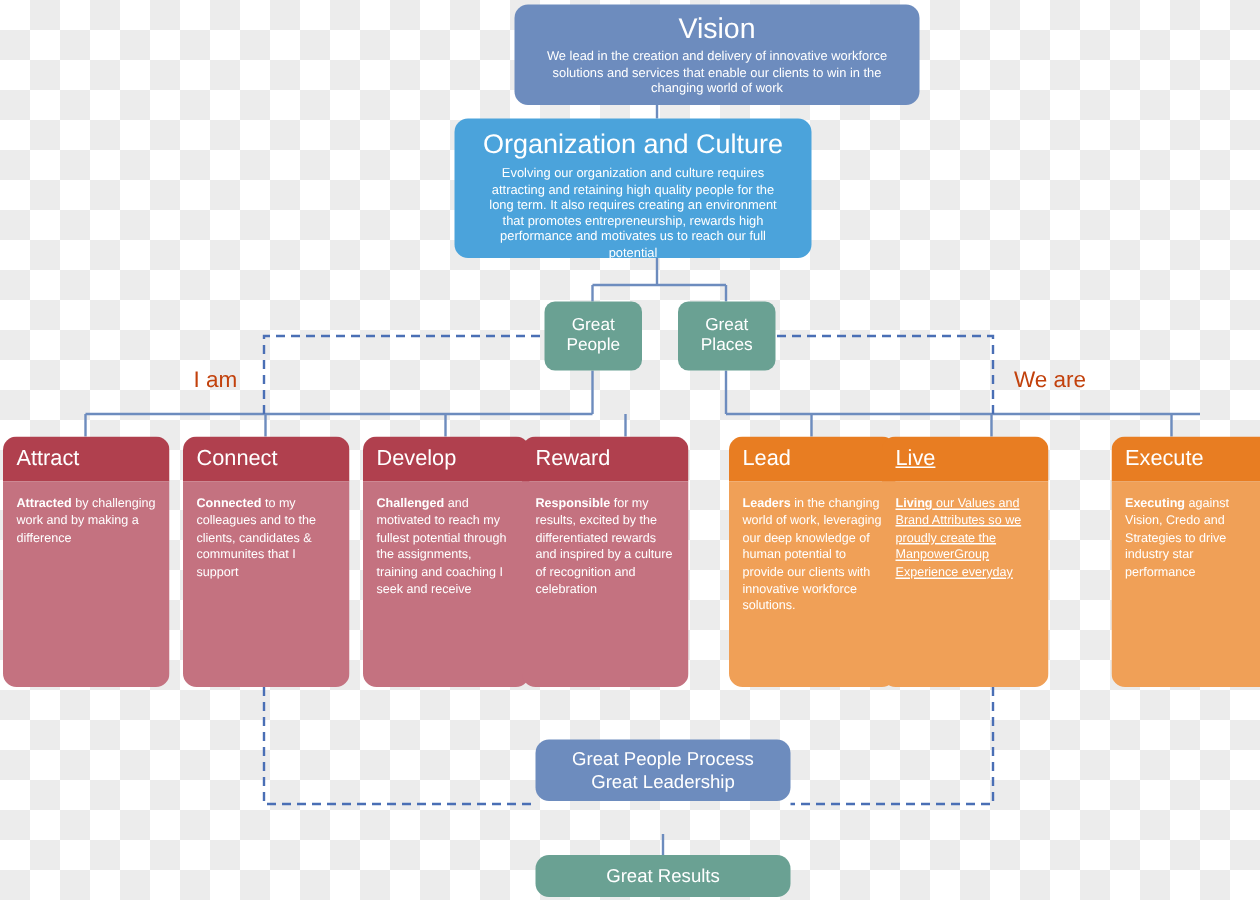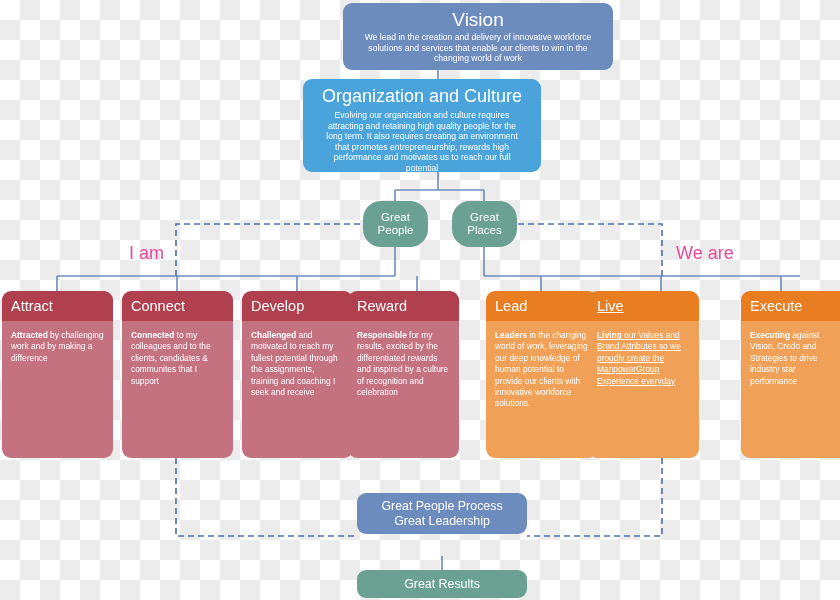--- a/index.html
+++ b/index.html
@@ -29,27 +29,27 @@
   
   #vision{left:303px;top:3px;width:270px;height:67px;background:#6d8cbe;padding:5px 12px 0;margin-left:40px;}
   #vision .t{font-size:19px;line-height:23px;font-weight:400;}
   #vision .d{font-size:8.6px;line-height:10.6px;padding:1px 6px 0;}
 
   #orgculture{left:303px;top:79px;width:238px;height:93px;background:#4ba3db;padding:6px 10px 0;}
   #orgculture .t{font-size:18px;line-height:23px;font-weight:400;}
   #orgculture .d{font-size:8.6px;line-height:10.6px;padding:2px 10px 0;}
 
   
-  .pill{background:#6aa193;border-radius:18px;display:flex;align-items:center;justify-content:center;}
+  .pill{background:#6aa193;border-radius:7px;display:flex;align-items:center;justify-content:center;}
   #greatpeople{left:363px;top:201px;width:65px;height:46px;}
   #greatplaces{left:452px;top:201px;width:65px;height:46px;}
   .pill .lbl{font-size:11.5px;line-height:13.5px;}
 
   
-  .sidelabel{position:absolute;color:#ec4899;font-size:18px;line-height:15px;}
+  .sidelabel{position:absolute;color:#c2410c;font-size:15px;line-height:15px;}
   #iam{left:129px;top:246px;}
   #weare{left:676px;top:246px;}
 
   
   .col{position:absolute;top:291px;width:111px;height:167px;border-radius:9px;overflow:hidden;
        display:flex;flex-direction:column;color:#fff;text-align:left;}
   .col .hd{height:30px;display:flex;align-items:center;padding:0 9px;font-size:14.5px;}
   .col .bd{flex:1;padding:9px 9px 0 9px;font-size:8.4px;line-height:11.4px;}
   .col .bd b{font-weight:700;}
 

